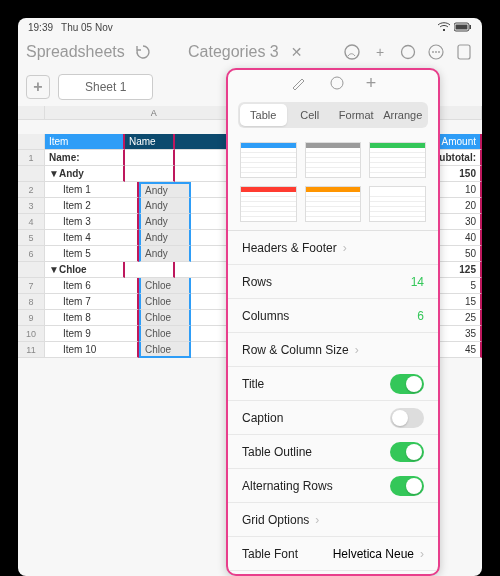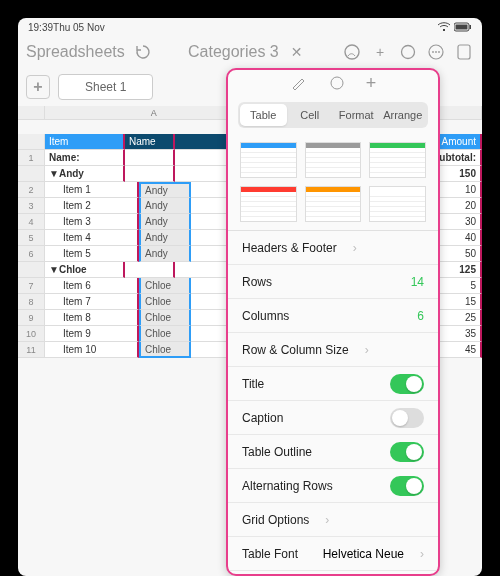--- a/index.html
+++ b/index.html
@@ -36,38 +36,38 @@
 .panel{position:absolute;left:208px;top:50px;width:210px;bottom:0;background:#fafafa;border:2px solid #e83e8c;border-radius:10px;box-shadow:0 2px 10px rgba(0,0,0,.2);overflow:hidden;}
 .panel-top{height:26px;display:flex;align-items:center;justify-content:center;gap:20px;color:#999;}
 .seg{display:flex;margin:6px 10px;background:#e7e7e7;border-radius:6px;padding:2px;overflow:hidden;}
 .seg-item{flex:1;text-align:center;font-size:11px;padding:5px 0;color:#555;border-radius:5px;}
 .seg-item.active{background:#fff;box-shadow:0 1px 2px rgba(0,0,0,.1);font-weight:500;}
 .styles{display:grid;grid-template-columns:repeat(3,1fr);gap:8px;padding:8px 12px;}
 .style-th{height:34px;border:1px solid #ddd;background:#fff;position:relative;}
 .style-th .bar{height:5px;}
 .style-th .lines{position:absolute;top:5px;left:0;right:0;bottom:0;background:repeating-linear-gradient(to bottom,#fff 0,#fff 4px,#eee 4px,#eee 5px),repeating-linear-gradient(to right,transparent 0,transparent 14px,#eee 14px,#eee 15px);}
 .plist{border-top:1px solid #e0e0e0;}
-.prow{display:flex;align-items:center;height:33px;padding:0 14px;border-bottom:1px solid #e8e8e8;font-size:12px;color:#222;gap:10px;}
+.prow{display:flex;align-items:center;height:33px;padding:0 14px;border-bottom:1px solid #e8e8e8;font-size:12px;color:#222;}
 .prow .val{margin-left:auto;color:#34c759;font-size:12px;}
 .prow .chev{margin-left:6px;color:#c0c0c0;}
 .prow .valtxt{margin-left:auto;color:#000000;}
 .toggle{margin-left:auto;width:34px;height:20px;border-radius:10px;background:#ddd;position:relative;}
 .toggle.on{background:#34c759;}
 .toggle .knob{position:absolute;width:16px;height:16px;background:#fff;border-radius:50%;top:2px;left:2px;box-shadow:0 1px 2px rgba(0,0,0,.2);}
 .toggle.on .knob{left:auto;right:2px;}
 svg{display:block;}
 </style>
 </head>
 <body>
 <div class="device">
 <div class="screen">
 
 <div class="statusbar">
   <span>19:39</span>
-  <span style="margin-left:0">Thu 05 Nov</span>
+  <span style="margin-left:8px">Thu 05 Nov</span>
   <div class="sb-right">
     <span>
       <svg width="12" height="10" viewBox="0 0 12 10">
               <path d="M6 9L7 8 6 7 5 8z M2 5C4 3 8 3 10 5 M0 3C3 0 9 0 12 3" stroke="#444" stroke-width="1" fill="none"></path>
             </svg>
     </span>
     <span>
       <svg width="18" height="10" viewBox="0 0 18 10">
               <rect x="0" y="1" width="15" height="8" rx="2" fill="none" stroke="#444"></rect>
               <rect x="1.5" y="2.5" width="12" height="5" fill="#444"></rect>

